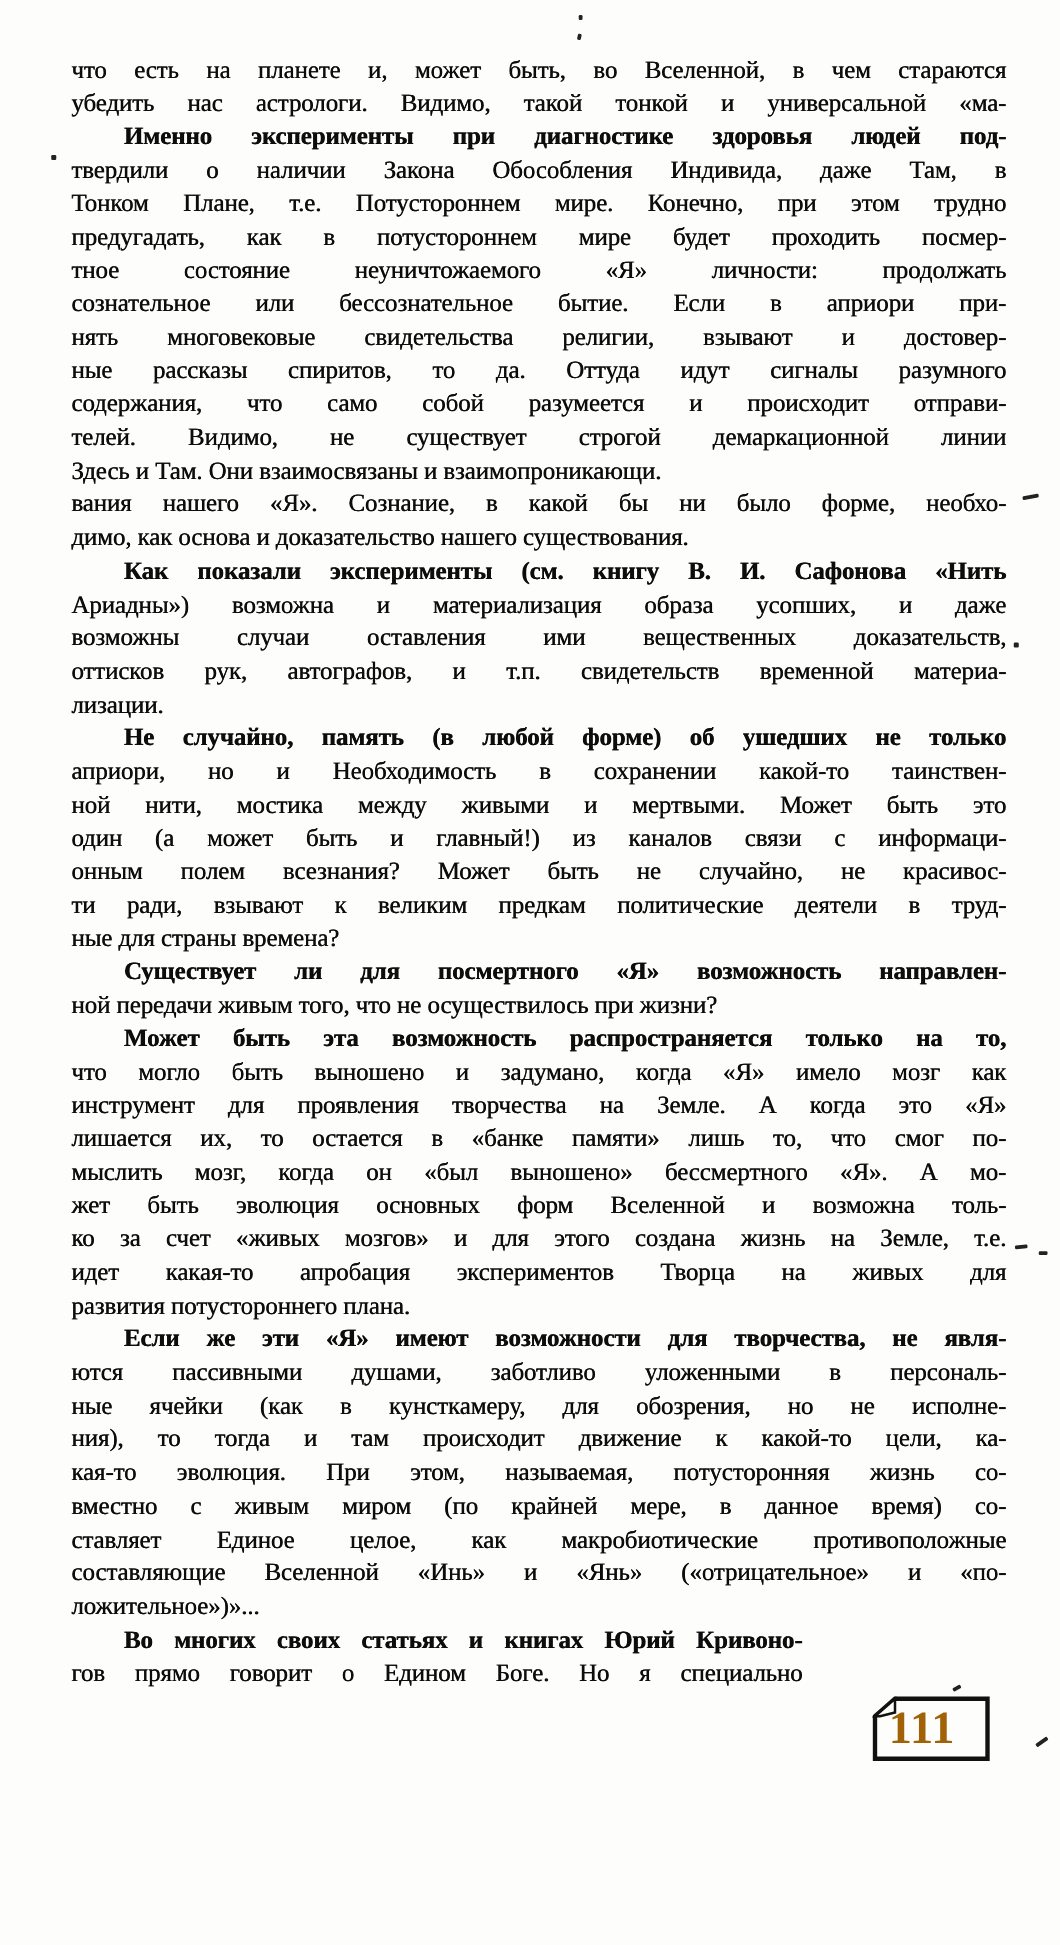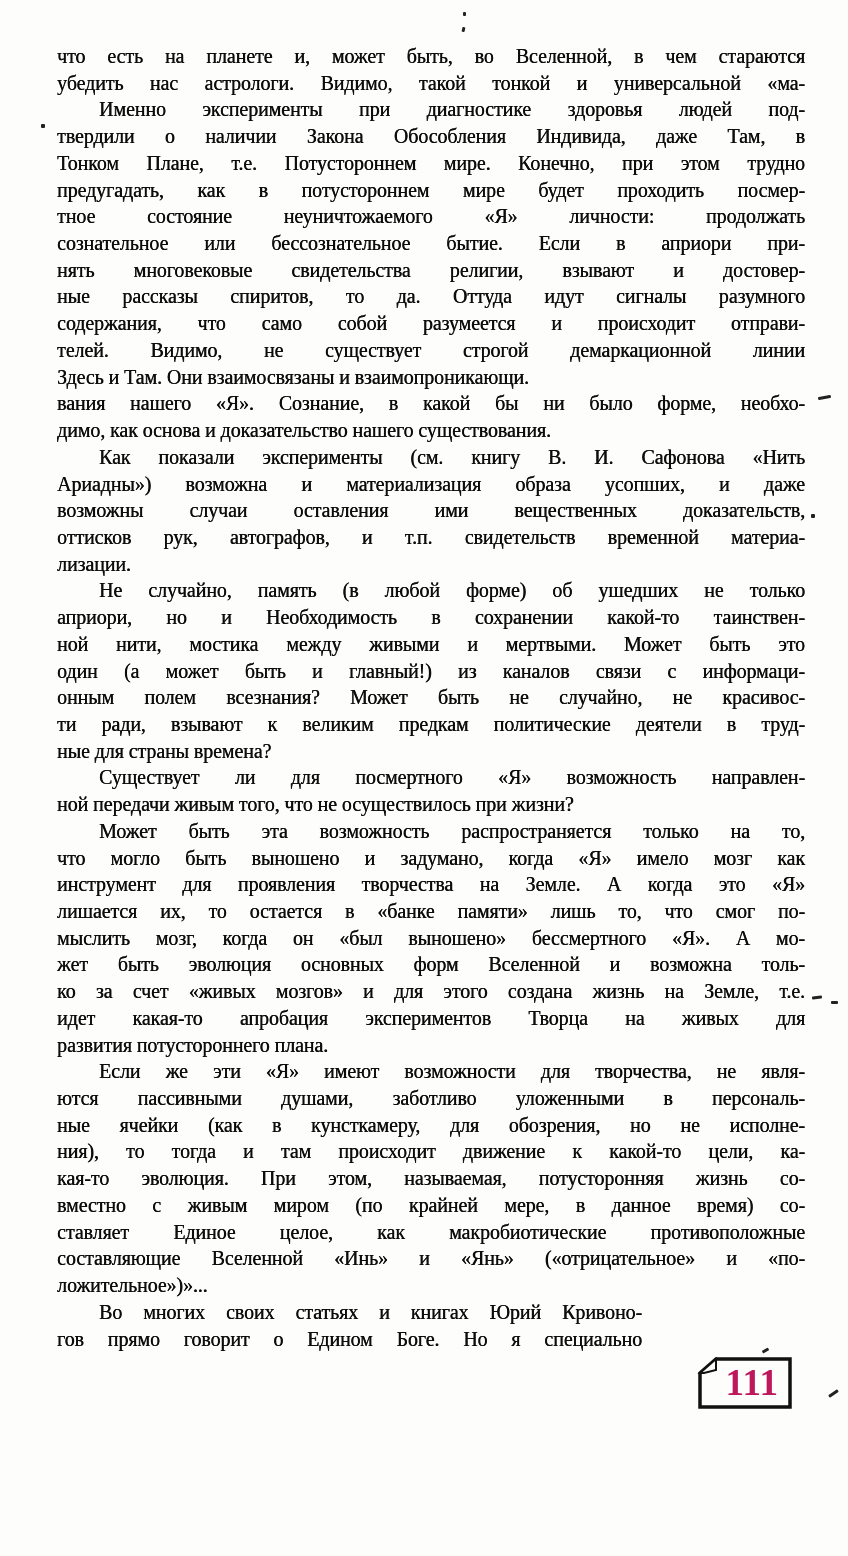--- a/index.html
+++ b/index.html
@@ -28,40 +28,40 @@
   .para.narrow { width: 585px; }
   .line { height: 26.72px; overflow: visible; }
   .line.just {
     display: flex;
     justify-content: space-between;
     flex-wrap: nowrap;
     white-space: nowrap;
   }
   .line.plain { white-space: nowrap; }
   .line.first { padding-left: 42px; }
-  .line.first.just { box-sizing: border-box; }
+  .line.first.just { box-sizing: border-box; font-weight: bold; }
 
   
   .page-number-box {
     position: absolute;
     left: 697px; top: 1356px;
     width: 96px; height: 54px;
   }
   .page-number-box svg { position: absolute; left: 0; top: 0; }
   .page-number {
     position: absolute;
     left: 0; top: 5px;
     width: 96px;
-    text-align: center;
+    text-align: left;
     padding-left: 14px;
     box-sizing: border-box;
     font-size: 37px;
     font-weight: bold;
     letter-spacing: 0.5px;
-    color: #be185d;
+    color: #a16207;
   }
 
   
   .speck { position: absolute; background: #222; border-radius: 1px; }
   .a1 { left: 463px; top: 12px;  width: 3px;  height: 4px; }
   .a2 { left: 462px; top: 27px;  width: 3px;  height: 5px; transform: rotate(12deg); }
   .a3 { left: 818px; top: 396px; width: 13px; height: 3px; transform: rotate(-10deg); }
   .a4 { left: 811px; top: 514px; width: 4px;  height: 4px; }
   .a5 { left: 812px; top: 996px; width: 10px; height: 3px; transform: rotate(-6deg); }
   .a6 { left: 831px; top: 1001px; width: 7px; height: 3px; }

